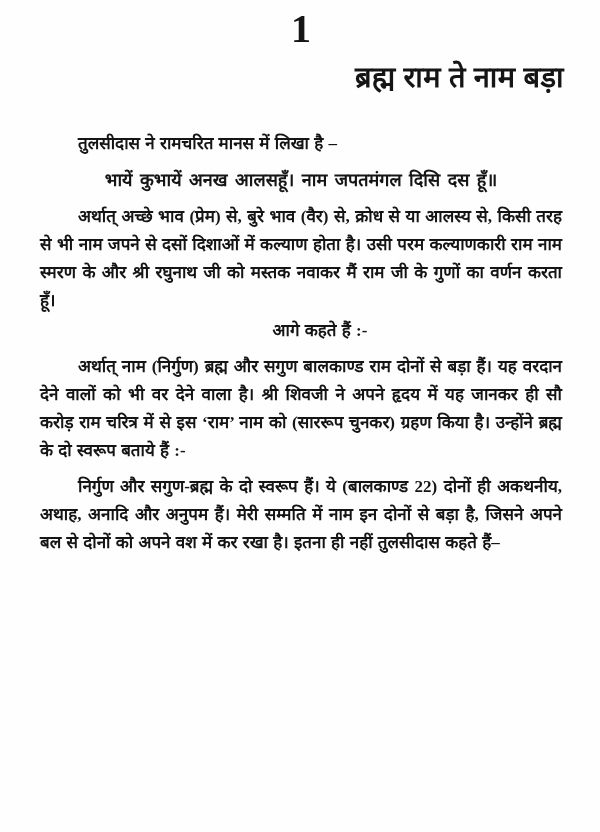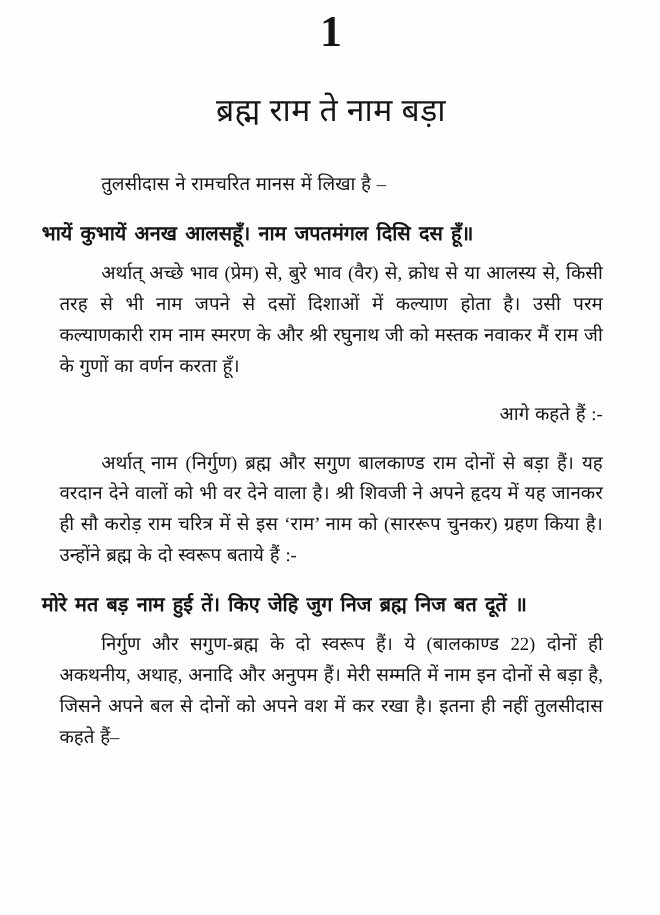--- a/index.html
+++ b/index.html
@@ -19,41 +19,42 @@
     padding: 6px 36px 0 38px;
     overflow: hidden;
   }
   .chapter-number {
     text-align: center;
     font-size: 40px;
     line-height: 46px;
     font-weight: 700;
   }
   .page-title {
-    margin-top: 30px;
-    text-align: center;
+    margin-top: 6px;
+    text-align: right;
     font-size: 29px;
     line-height: 38px;
-    font-weight: 400;
+    font-weight: 700;
     letter-spacing: 0.5px;
   }
   .body-para {
-    margin: 16px;
+    margin: 2px;
     font-size: 17px;
     line-height: 28px;
     text-align: justify;
     text-indent: 38px;
     word-spacing: 1px;
+    font-weight: bold;
   }
   .intro-para   { margin-top: 34px; }
   .after-verse  { margin-top: 8px; }
-  .lead-line    { margin-top: 2px; text-align: right; }
+  .lead-line    { margin-top: 2px; text-align: center; }
   .verse-block {
     margin-top: 8px;
-    text-align: left;
+    text-align: center;
     font-weight: 700;
     font-size: 18px;
     line-height: 29px;
     word-spacing: 3px;
   }
   .verse-line { white-space: nowrap; }
   .footnote-ref {
     font-size: 11px;
     vertical-align: super;
     line-height: 0;
@@ -75,19 +76,18 @@
   </div>
 
   <p class="body-para after-verse">अर्थात् अच्छे भाव (प्रेम) से, बुरे भाव (वैर) से, क्रोध से या आलस्य से, किसी तरह से भी नाम जपने से दसों दिशाओं में कल्याण होता है। उसी परम कल्याणकारी राम नाम स्मरण के और श्री रघुनाथ जी को मस्तक नवाकर मैं राम जी के गुणों का वर्णन करता हूँ।</p>
 
   <p class="body-para lead-line">आगे कहते हैं :-</p>
 
 
   <p class="body-para after-verse">अर्थात् नाम (निर्गुण) ब्रह्म और सगुण बालकाण्ड राम दोनों से बड़ा हैं। यह वरदान देने वालों को भी वर देने वाला है। श्री शिवजी ने अपने हृदय में यह जानकर ही सौ करोड़ राम चरित्र में से इस ‘राम’ नाम को (साररूप चुनकर) ग्रहण किया है। उन्होंने ब्रह्म के दो स्वरूप बताये हैं :-</p>
 
   <div class="verse-block">
-    <div class="verse-line">मोरे मत बड़ नाम हुई तें। किए जेहि जुग निज ब्रह्म निज बत दूतें ॥</div>
   </div>
 
   <p class="body-para after-verse">निर्गुण और सगुण-ब्रह्म के दो स्वरूप हैं। ये (बालकाण्ड 22) दोनों ही अकथनीय, अथाह, अनादि और अनुपम हैं। मेरी सम्मति में नाम इन दोनों से बड़ा है, जिसने अपने बल से दोनों को अपने वश में कर रखा है। इतना ही नहीं तुलसीदास कहते हैं–</p>
 
 
 </div>
 
 </body></html>

